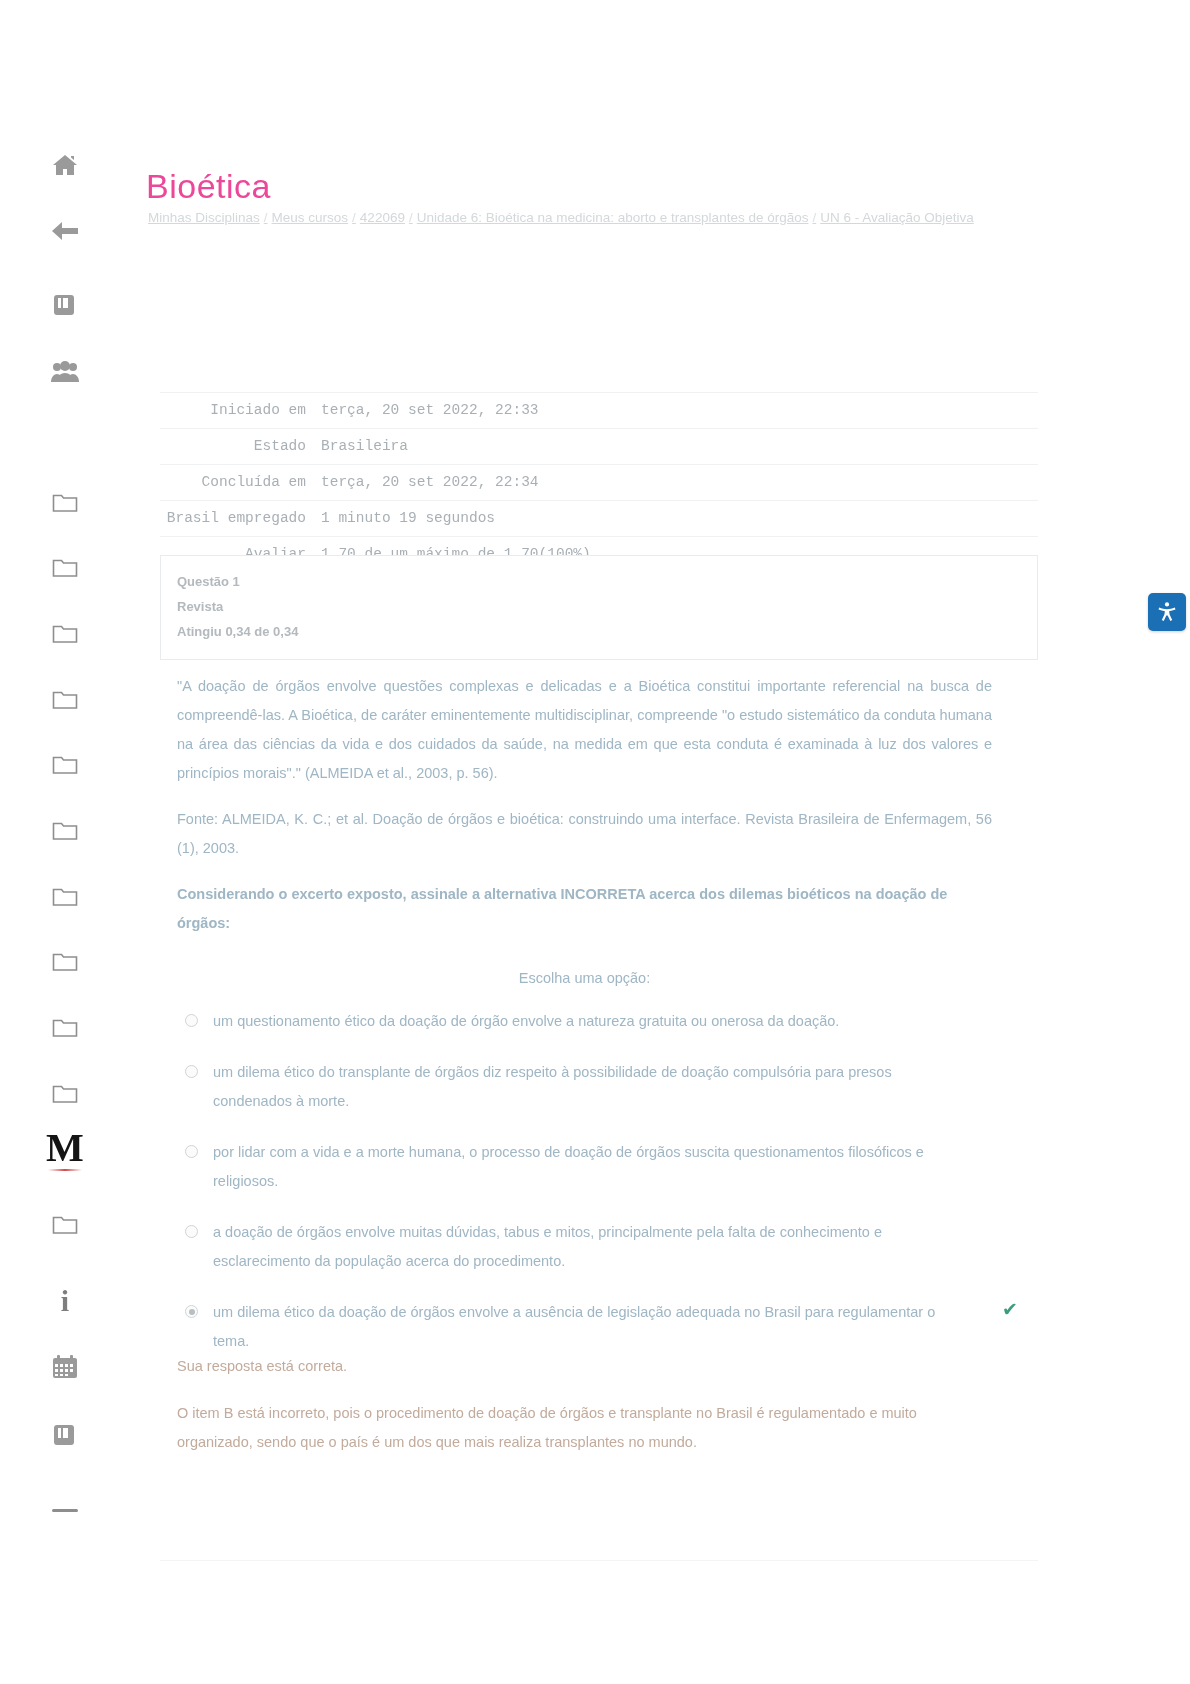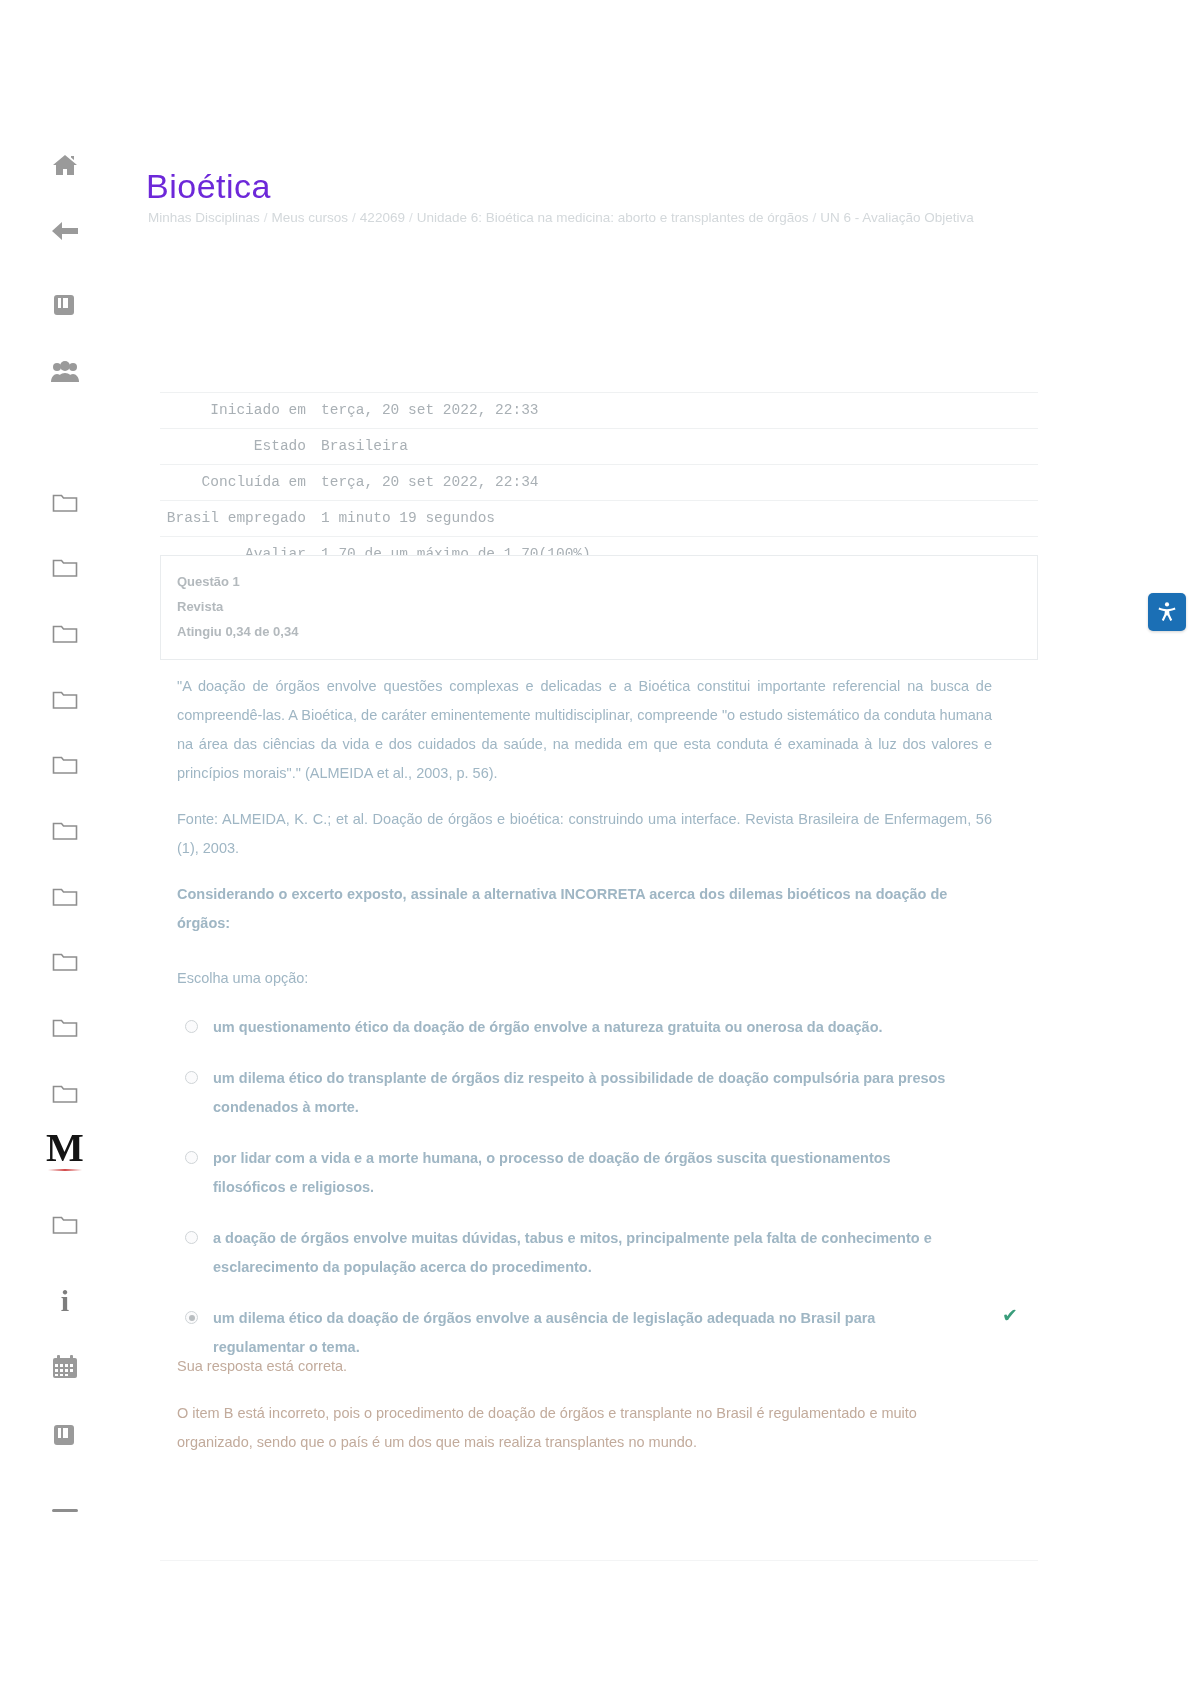--- a/index.html
+++ b/index.html
@@ -75,33 +75,34 @@
     left: 130px; top: 0;
     width: 1060px;
     height: 1684px;
   }
 
   .page-title {
     position: absolute;
     left: 16px; top: 143px;
     font-size: 34px;
     font-weight: 300;
-    color: #6d28d9;
+    color: #ec4899;
     letter-spacing: 0.5px;
     line-height: 1.2;
   }
 
   .breadcrumb {
     position: absolute;
     left: 18px; top: 203px;
     width: 840px;
     font-size: 13.5px;
     line-height: 29px;
     color: #d3d8db;
     font-weight: 400;
+    text-decoration: underline;
   }
   .breadcrumb .sep { color: #dde1e4; padding: 0 4px; }
   .breadcrumb a { color: #d3d8db; text-decoration: none; }
 
   
   .info-table {
     position: absolute;
     left: 30px; top: 392px;
     width: 878px;
     border-collapse: collapse;
@@ -153,22 +154,23 @@
   }
   .q-body p {
     margin: 0 0 17px 0;
     line-height: 29px;
     text-align: justify;
   }
   .q-body p.nojust { text-align: left; font-weight: bold; }
 
   .choose-label {
     margin-top: 26px;
-    margin-bottom: 20px;
+    margin-bottom: 14px;
     line-height: 29px;
+    text-align: center;
   }
 
   .answers { margin: 0; padding: 0; list-style: none; }
   .answer {
     position: relative;
     display: flex;
     align-items: flex-start;
     padding-left: 36px;
     min-height: 28px;
     margin-bottom: 22px;
@@ -186,21 +188,21 @@
     box-sizing: border-box;
   }
   .answer.selected .radio::after {
     content: "";
     position: absolute;
     left: 2.5px; top: 2.5px;
     width: 6px; height: 6px;
     border-radius: 50%;
     background: #b9bec1;
   }
-  .answer .atext { display: block; max-width: 740px; font-weight: bold; }
+  .answer .atext { display: block; max-width: 740px; }
   .answer .correct-mark {
     position: absolute;
     right: -26px; top: 2px;
     color: #3a9d7b;
     font-size: 19px;
     line-height: 19px;
     font-weight: bold;
   }
 
   

